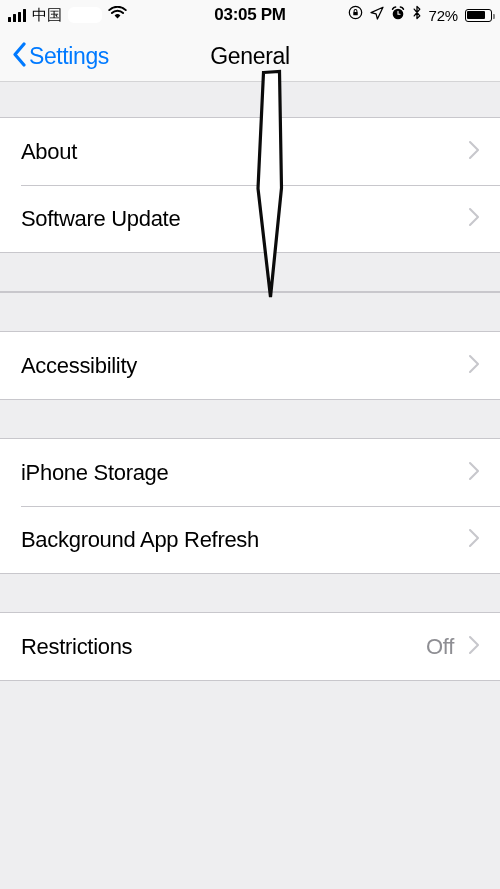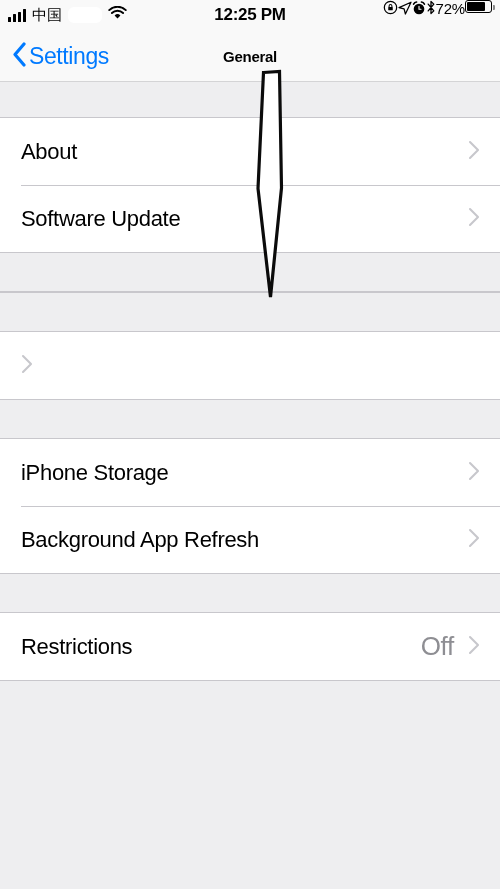--- a/index.html
+++ b/index.html
@@ -27,21 +27,21 @@
     position:absolute; left:8px; top:0; height:30px;
     display:flex; align-items:center; gap:6px;
   }
   .sb-center {
     position:absolute; left:0; width:500px; top:0; height:30px;
     display:flex; align-items:center; justify-content:center;
     font-size:17px; font-weight:600; letter-spacing:-0.3px;
   }
   .sb-right {
     position:absolute; right:8px; top:0; height:30px;
-    display:flex; align-items:flex-start; 
+    display:flex; align-items:center; gap:7px;
   }
   .signal-bars { display:flex; align-items:flex-end; gap:2px; height:13px; }
   .signal-bars i { display:block; width:3px; background:#000; border-radius:0.5px; }
   .signal-bars i:nth-child(1){ height:5px; }
   .signal-bars i:nth-child(2){ height:7.5px; }
   .signal-bars i:nth-child(3){ height:10px; }
   .signal-bars i:nth-child(4){ height:13px; }
   .carrier { font-size:15px; color:#000; letter-spacing:0px; }
   .carrier-blank {
     display:inline-block; width:34px; height:16px; background:#ffffff;
@@ -74,21 +74,21 @@
   .nav-back {
     position:absolute; left:12px; top:0; height:52px;
     display:flex; align-items:center; gap:2px;
     color:#007aff; cursor:pointer;
   }
   .nav-back .chev-left { display:block; }
   .nav-back-label { font-size:23px; letter-spacing:-0.4px; color:#007aff; }
   .nav-title {
     position:absolute; left:0; top:0; width:500px; height:52px;
     display:flex; align-items:center; justify-content:center;
-    font-size:15px; font-weight:700; color:#000; letter-spacing:-0.3px;
+    font-size:23px; font-weight:400; color:#000; letter-spacing:-0.3px;
   }
 
   
   .list-scroll {
     position:absolute; top:82px; left:0;
     width:500px; height:807px;
     background:#eeeef0;
     overflow:hidden;
   }
   .gap {
@@ -109,21 +109,21 @@
   }
   .row + .row::before {
     content:""; position:absolute; left:21px; right:0; top:0;
     height:0.5px; background:#c8c7cc;
   }
   .row-label {
     flex:1;
     font-size:22px; color:#000; letter-spacing:-0.3px;
   }
   .row-value {
-    font-size:26px; color:#8e8e93; letter-spacing:-0.3px;
+    font-size:22px; color:#8e8e93; letter-spacing:-0.3px;
     margin-right:14px;
   }
   .chev-right { flex:0 0 auto; display:block; }
 
   
   .annotation {
     position:absolute; top:0; left:0;
     width:500px; height:889px;
     pointer-events:none;
   }
@@ -162,21 +162,21 @@
       <span class="carrier-blank"></span>
       <span class="wifi-icon">
         <svg width="19" height="14" viewBox="0 0 19 14">
           <path d="M9.5 12.6 L6.6 9.5 a4.2 4.2 0 0 1 5.8 0 Z" fill="#000"></path>
           <path d="M3.9 7.0 a8.0 8.0 0 0 1 11.2 0" stroke="#000" stroke-width="1.9" fill="none" stroke-linecap="round"></path>
           <path d="M1.2 4.1 a11.9 11.9 0 0 1 16.6 0" stroke="#000" stroke-width="1.9" fill="none" stroke-linecap="round"></path>
         </svg>
       </span>
     </div>
 
-    <div class="sb-center">12:25 PM</div>
+    <div class="sb-center">03:05 PM</div>
 
     <div class="sb-right">
       <span>
         <svg width="15" height="15" viewBox="0 0 16 16">
           <circle cx="8" cy="8" r="6.6" stroke="#000" stroke-width="1.3" fill="none"></circle>
           <rect x="5.6" y="7.4" width="4.8" height="3.6" rx="0.6" fill="#000"></rect>
           <path d="M6.5 7.4 v-1.1 a1.5 1.5 0 0 1 3 0 v1.1" stroke="#000" stroke-width="1.1" fill="none"></path>
         </svg>
       </span>
       <span>
@@ -239,20 +239,21 @@
       </div>
     </div>
 
     <div class="gap" style="height:40px;"></div>
 
 
     <div class="gap" style="height:40px;"></div>
 
     <div class="group">
       <div class="row">
+        <span class="row-label">Accessibility</span>
         <span class="chev-right">
           <svg width="12" height="20" viewBox="0 0 12 20">
               <path d="M2 2 L10 10 L2 18" stroke="#c7c7cc" stroke-width="2.1" fill="none" stroke-linecap="round" stroke-linejoin="round"></path>
             </svg>
         </span>
       </div>
     </div>
 
     <div class="gap" style="height:40px;"></div>
 

